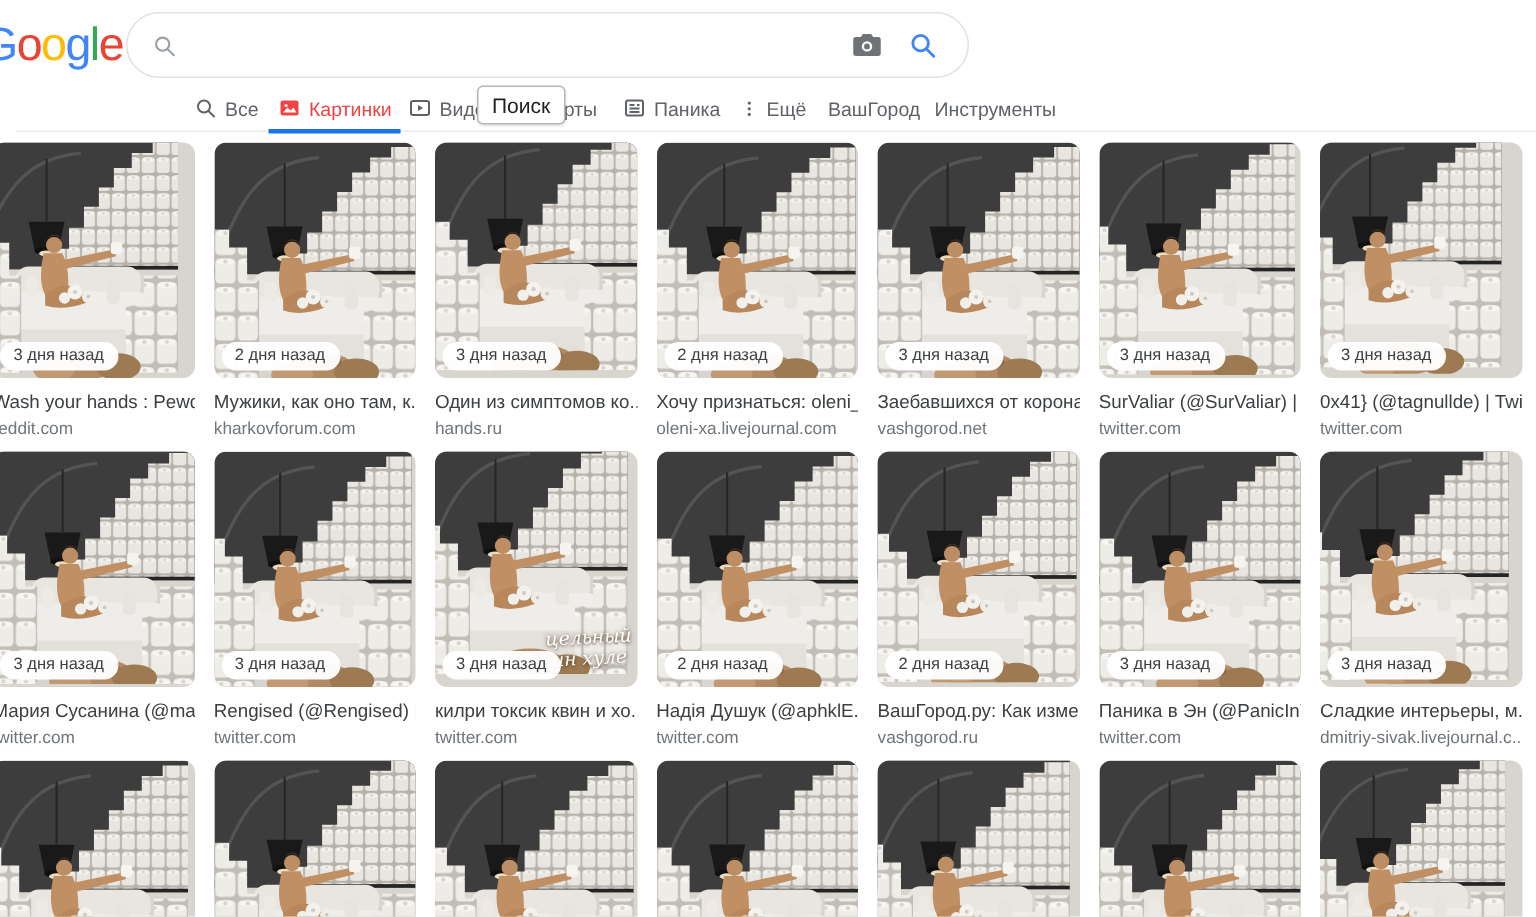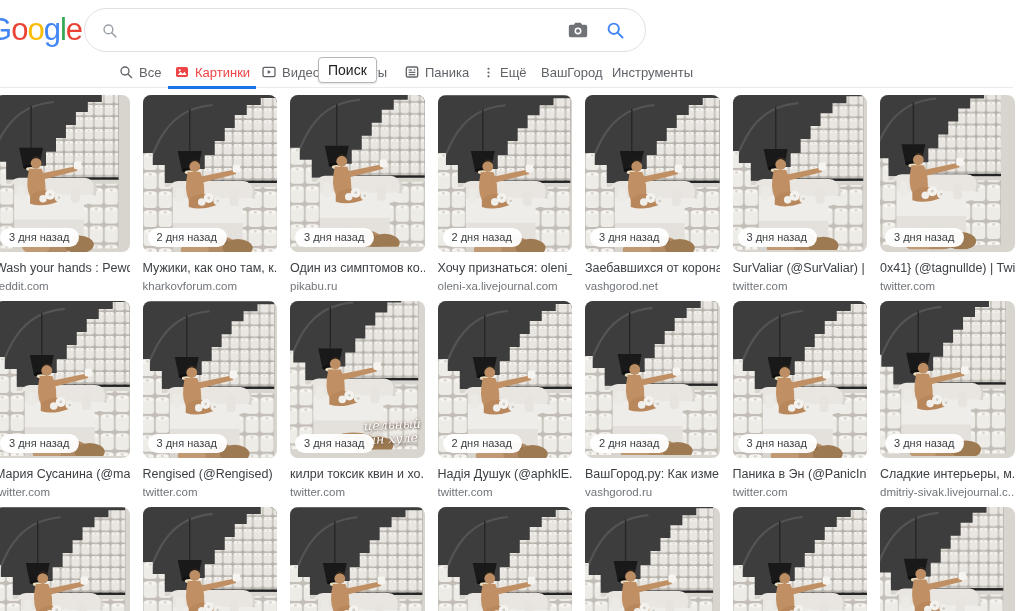--- a/index.html
+++ b/index.html
@@ -17,21 +17,21 @@
 
   .search-pill { position:absolute; left:84px; top:8px; width:562px; height:44px;
                  border:1px solid #dfe1e5; border-radius:23px; background:#fff;
                  display:flex; align-items:center; }
   .search-pill .lmag { margin-left:16px; width:17px; height:17px; color:#9aa0a6; flex:none; }
   .search-pill input { flex:1; border:none; outline:none; font-size:16px; height:30px;
                        margin:0 8px; color:#202124; background:transparent; }
   .search-pill .cam { width:22px; height:22px; margin-right:16px; flex:none; cursor:pointer; }
   .search-pill .bmag { width:20px; height:20px; margin-right:20px; color:#4285f4; flex:none; cursor:pointer; }
 
-  .tabs-bar { position:absolute; top:56px; left:0; width:1013px; height:32px;
+  .tabs-bar { position:absolute; top:56px; left:11px; width:1013px; height:32px;
               border-bottom:1px solid #e9eaec; font-size:13px; color:#5f6368; }
   .tab { position:absolute; top:0; height:32px; display:flex; align-items:center;
          gap:5px; padding:0 6px; cursor:pointer; white-space:nowrap; }
   .tab svg { width:16px; height:16px; flex:none; }
   .tab.sel { color:#ef4444; }
   .tab.sel::after { content:""; position:absolute; left:0; right:0; bottom:-1px;
                     height:3px; background:#1a73e8; }
 
   .tooltip { position:absolute; left:318px; top:57px; z-index:5; background:#ffffff;
              border:1px solid #b6b6b6; border-radius:4px; padding:4px 9px;
@@ -220,21 +220,21 @@
 
   <div class="tile">
     <div class="thumb">
       <svg class="ph" preserveAspectRatio="xMidYMid slice" viewBox="0 5 133 150">
             <use href="#photo"></use>
           </svg>
       <span class="badge">3 дня назад</span>
     </div>
     <div class="caption">
       <div class="title">Один из симптомов ко...</div>
-      <div class="domain">pikabu.ru</div>
+      <div class="domain">hands.ru</div>
     </div>
   </div>
 
   <div class="tile">
     <div class="thumb">
       <svg class="ph" preserveAspectRatio="xMidYMid slice" viewBox="2 0 133 157">
             <use href="#photo"></use>
           </svg>
       <span class="badge">2 дня назад</span>
     </div>

